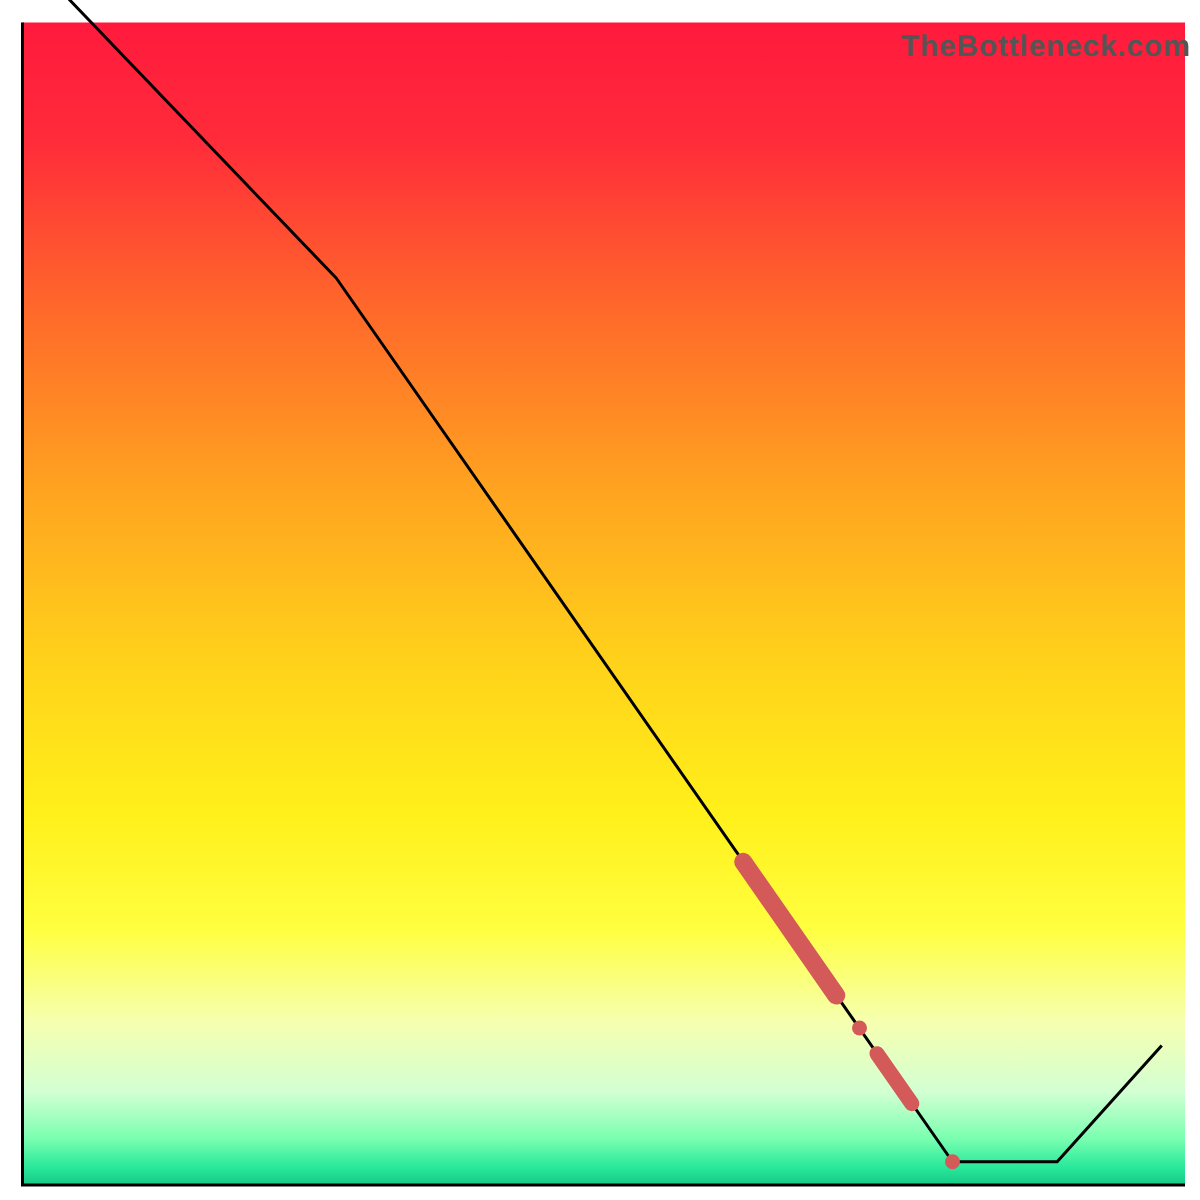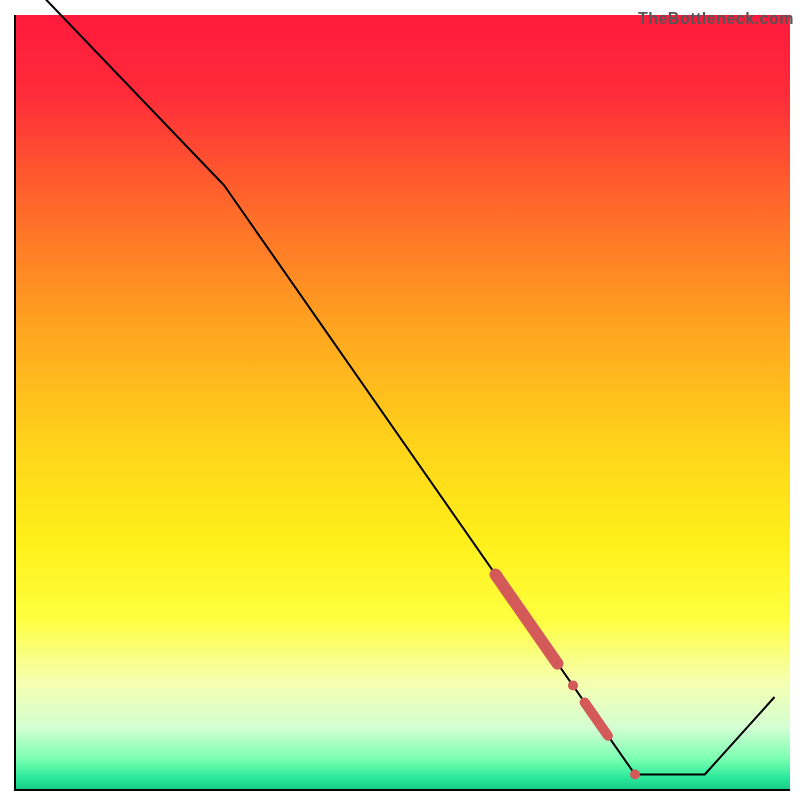--- a/index.html
+++ b/index.html
@@ -1,18 +1,18 @@
 <!DOCTYPE html>
 <html><head>
 <meta charset="utf-8">
 <style>
 html,body{margin:0;padding:0;width:800px;height:800px;overflow:hidden;font-family:Arial,Helvetica,sans-serif}
 #wrap{position:relative;width:800px;height:800px}
 svg{display:block}
-.watermark{position:absolute;top:10px;right:6px;font-size:16px;font-weight:700;color:#555;letter-spacing:.5px}
+.watermark{position:absolute;top:20px;right:6px;font-size:20px;font-weight:700;color:#555;letter-spacing:.5px}
 </style>
 </head>
 <body>
 
 <div id="wrap">
   <div class="watermark">TheBottleneck.com</div>
   <svg id="chart" width="800" height="800" viewBox="0 0 800 800">
       <defs>
         <linearGradient id="bg" x1="0" y1="0" x2="0" y2="1">
           <stop offset="0%" stop-color="#ff1a3d"></stop>

